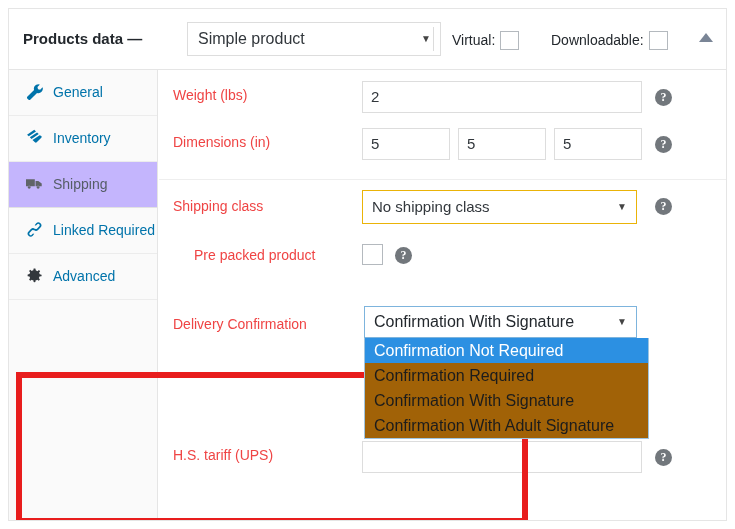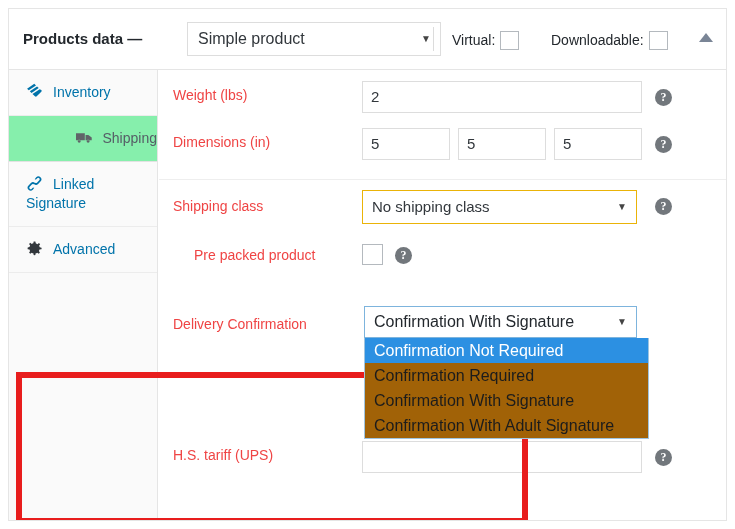--- a/index.html
+++ b/index.html
@@ -135,24 +135,23 @@
     position: relative;
     border-bottom: 1px solid #ececec;
     padding: 13px 0 13px 17px;
     box-sizing: border-box;
     font-size: 14px;
     color: #0073aa;
     line-height: 19px;
     cursor: pointer;
   }
   .tab.active {
-    background: #86efac;
+    background: #c4b5fd;
     color: #555d66;
     border-bottom-color: #e2e2e2;
-    text-align: right;
   }
   .tab .tab-icon {
     display: inline-block;
     width: 20px;
     margin-right: 7px;
     vertical-align: -3px;
     text-align: left;
   }
   .tab .tab-icon svg { display: block; }
   .tab .tab-label { display: inline; }
@@ -331,20 +330,27 @@
 
     <div id="collapse-toggle">
       <div class="tri"></div>
     </div>
   </div>
 
   <div id="panel-body">
 
     <div id="tabs">
 
+      <div class="tab">
+        <span class="tab-icon">
+          <svg width="17" height="17" viewBox="0 0 16 16">
+              <path fill="#0073aa" d="M11.6 1.1a4.2 4.2 0 0 0-4 5.5L1.4 12.8a1.4 1.4 0 0 0 0 2l.8.8a1.4 1.4 0 0 0 2 0l6.2-6.2a4.2 4.2 0 0 0 5.2-5.4l-2.3 2.3-2-.5-.5-2 2.3-2.3a4.2 4.2 0 0 0-1.5-.4z"></path>
+            </svg>
+        </span><span class="tab-label">General</span>
+      </div>
 
       <div class="tab">
         <span class="tab-icon">
           <svg width="17" height="17" viewBox="0 0 16 16">
               <path fill="#0073aa" d="M7.8.8 1 5.3l1.6 1.5L9.4 2.3 7.8.8zM10.4 3.3 3.6 7.8l1.6 1.5 6.8-4.5-1.6-1.5zM12.9 5.8 6.1 10.3l2.3 2.2c.5.5 1.2.5 1.7 0l4.3-4.3c.5-.5.5-1.2 0-1.7l-1.5-.7z"></path>
             </svg>
         </span><span class="tab-label">Inventory</span>
       </div>
 
       <div class="tab active">
@@ -353,21 +359,21 @@
               <path fill="#606468" d="M0 4h8.3v6.5H0V4zm9 1.6h2.6L14.8 8v2.5H9V5.6zM3 10.2a1.4 1.4 0 1 0 0 2.8 1.4 1.4 0 0 0 0-2.8zm8.4 0a1.4 1.4 0 1 0 0 2.8 1.4 1.4 0 0 0 0-2.8z"></path>
             </svg>
         </span><span class="tab-label">Shipping</span>
       </div>
 
       <div class="tab">
         <span class="tab-icon">
           <svg width="17" height="17" viewBox="0 0 16 16">
               <path fill="#0073aa" d="M9.6 2.2a2.8 2.8 0 0 1 4 4L11.4 8.4a2.8 2.8 0 0 1-3.9 0l1.1-1.1a1.3 1.3 0 0 0 1.7-.1l2.2-2.2a1.3 1.3 0 0 0-1.9-1.9L9.4 4.3a3.6 3.6 0 0 0-1.2-.4l1.4-1.7zM6.4 13.8a2.8 2.8 0 0 1-4-4l2.2-2.2a2.8 2.8 0 0 1 3.9 0L7.4 8.7a1.3 1.3 0 0 0-1.7.1L3.5 11a1.3 1.3 0 0 0 1.9 1.9l1.2-1.2c.4.2.8.3 1.2.4l-1.4 1.7z"></path>
             </svg>
-        </span><span class="tab-label">Linked Signature</span>
+        </span><span class="tab-label">Linked Required</span>
       </div>
 
 
       <div class="tab">
         <span class="tab-icon">
           <svg width="17" height="17" viewBox="0 0 16 16">
               <path fill="#32373c" d="M8 5.3A2.7 2.7 0 1 0 8 10.7 2.7 2.7 0 0 0 8 5.3zm6.6 3.5.1-.8-.1-.8-1.7-.3a5 5 0 0 0-.6-1.5l1-1.4-1.1-1.1-1.4 1a5 5 0 0 0-1.5-.6L8.8 1.4 8 1.3l-.8.1-.3 1.7a5 5 0 0 0-1.5.6l-1.4-1-1.1 1.1 1 1.4a5 5 0 0 0-.6 1.5l-1.7.3-.1.8.1.8 1.7.3c.1.5.3 1 .6 1.5l-1 1.4 1.1 1.1 1.4-1c.5.3 1 .5 1.5.6l.3 1.7.8.1.8-.1.3-1.7c.5-.1 1-.3 1.5-.6l1.4 1 1.1-1.1-1-1.4c.3-.5.5-1 .6-1.5l1.7-.3z"></path>
             </svg>
         </span><span class="tab-label">Advanced</span>
       </div>

